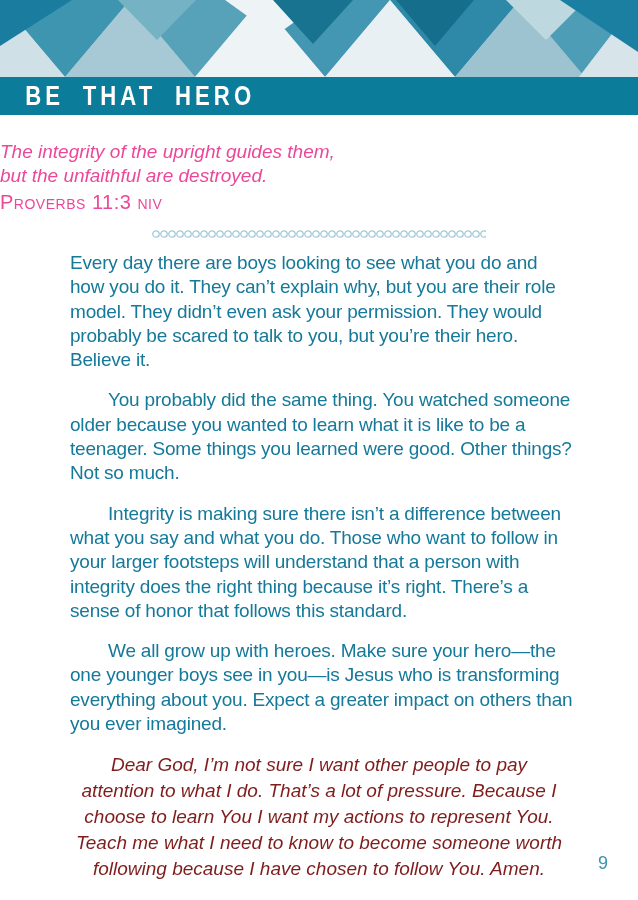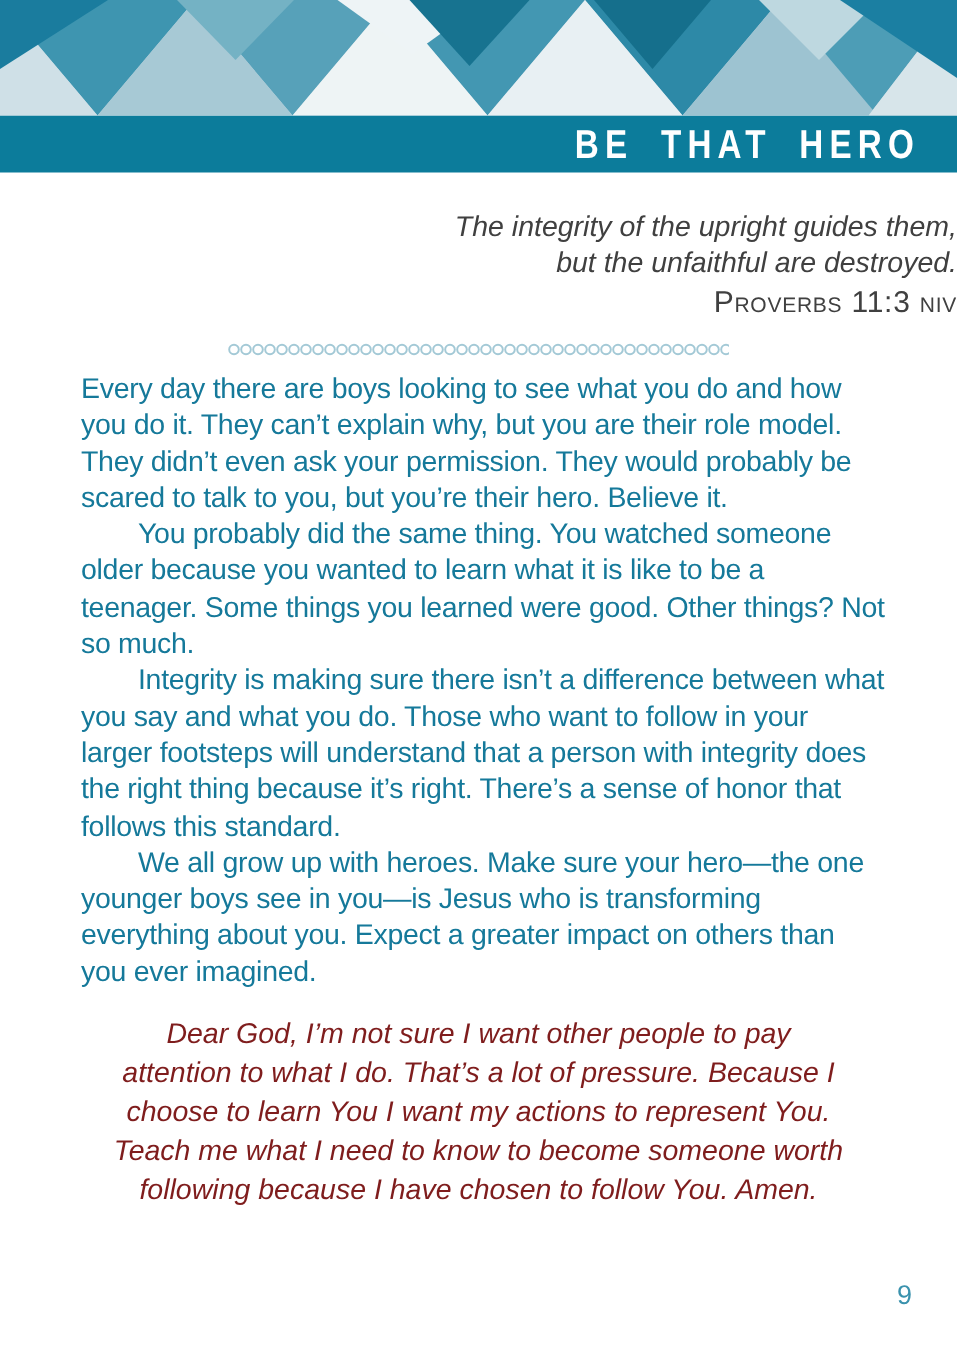--- a/index.html
+++ b/index.html
@@ -9,37 +9,37 @@
     background:#ffffff;
     overflow:hidden;
     font-family:"Liberation Sans",sans-serif;
   }
   
   .mosaic{display:block;width:638px;height:77px;}
   
   .title-band{
     width:638px;height:38px;
     background:#0c7c9b;
-    display:flex;align-items:center;justify-content:flex-end;
+    display:flex;align-items:center;justify-content:flex-start;
   }
   .title-band h1{
     margin:0;
     color:#ffffff;
     font-size:27px;
     font-weight:bold;
     letter-spacing:5px;
     word-spacing:10px;
     transform:scaleX(0.82);
     white-space:nowrap;
   }
   
   .scripture{
     margin-top:25px;
-    text-align:right;
-    color:#404040;
+    text-align:left;
+    color:#ec4899;
     font-size:19px;
     line-height:24px;
   }
   .scripture .verse-line{font-style:italic;}
   .scripture .reference{
     margin-top:2px;
     font-style:normal;
     font-size:20px;
     letter-spacing:0.5px;
   }
@@ -53,21 +53,21 @@
   }
   
   .body-copy{
     width:536px;
     margin:13px 0 0 54px;
     color:#15799a;
     font-size:19px;
     line-height:24.3px;
     letter-spacing:-0.2px;
   }
-  .body-copy p{margin:0;}
+  .body-copy p{margin:16px;}
   .body-copy p.indent{text-indent:38px;}
   
   .prayer{
     margin-top:16px;
     text-align:center;
     color:#7f1d1d;
     font-style:italic;
     font-size:19px;
     line-height:26px;
   }

